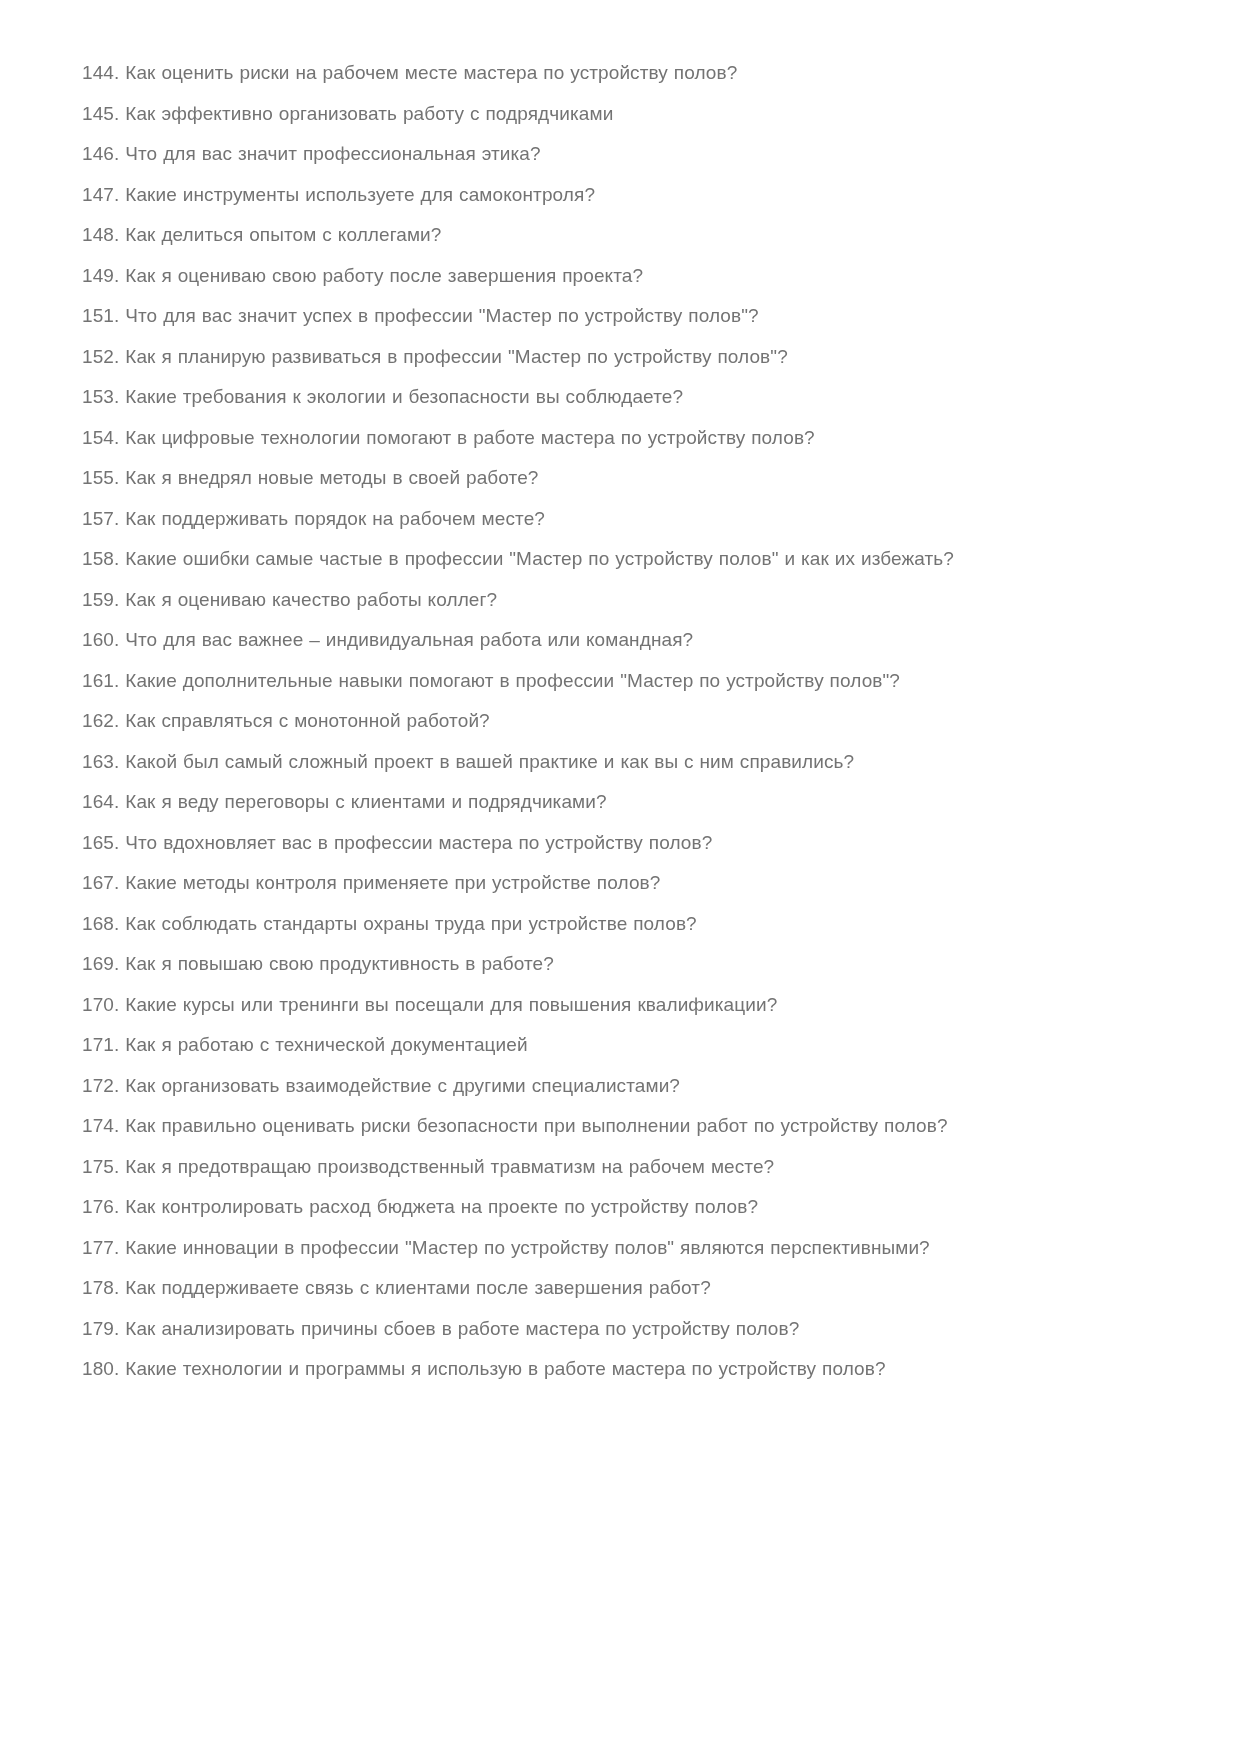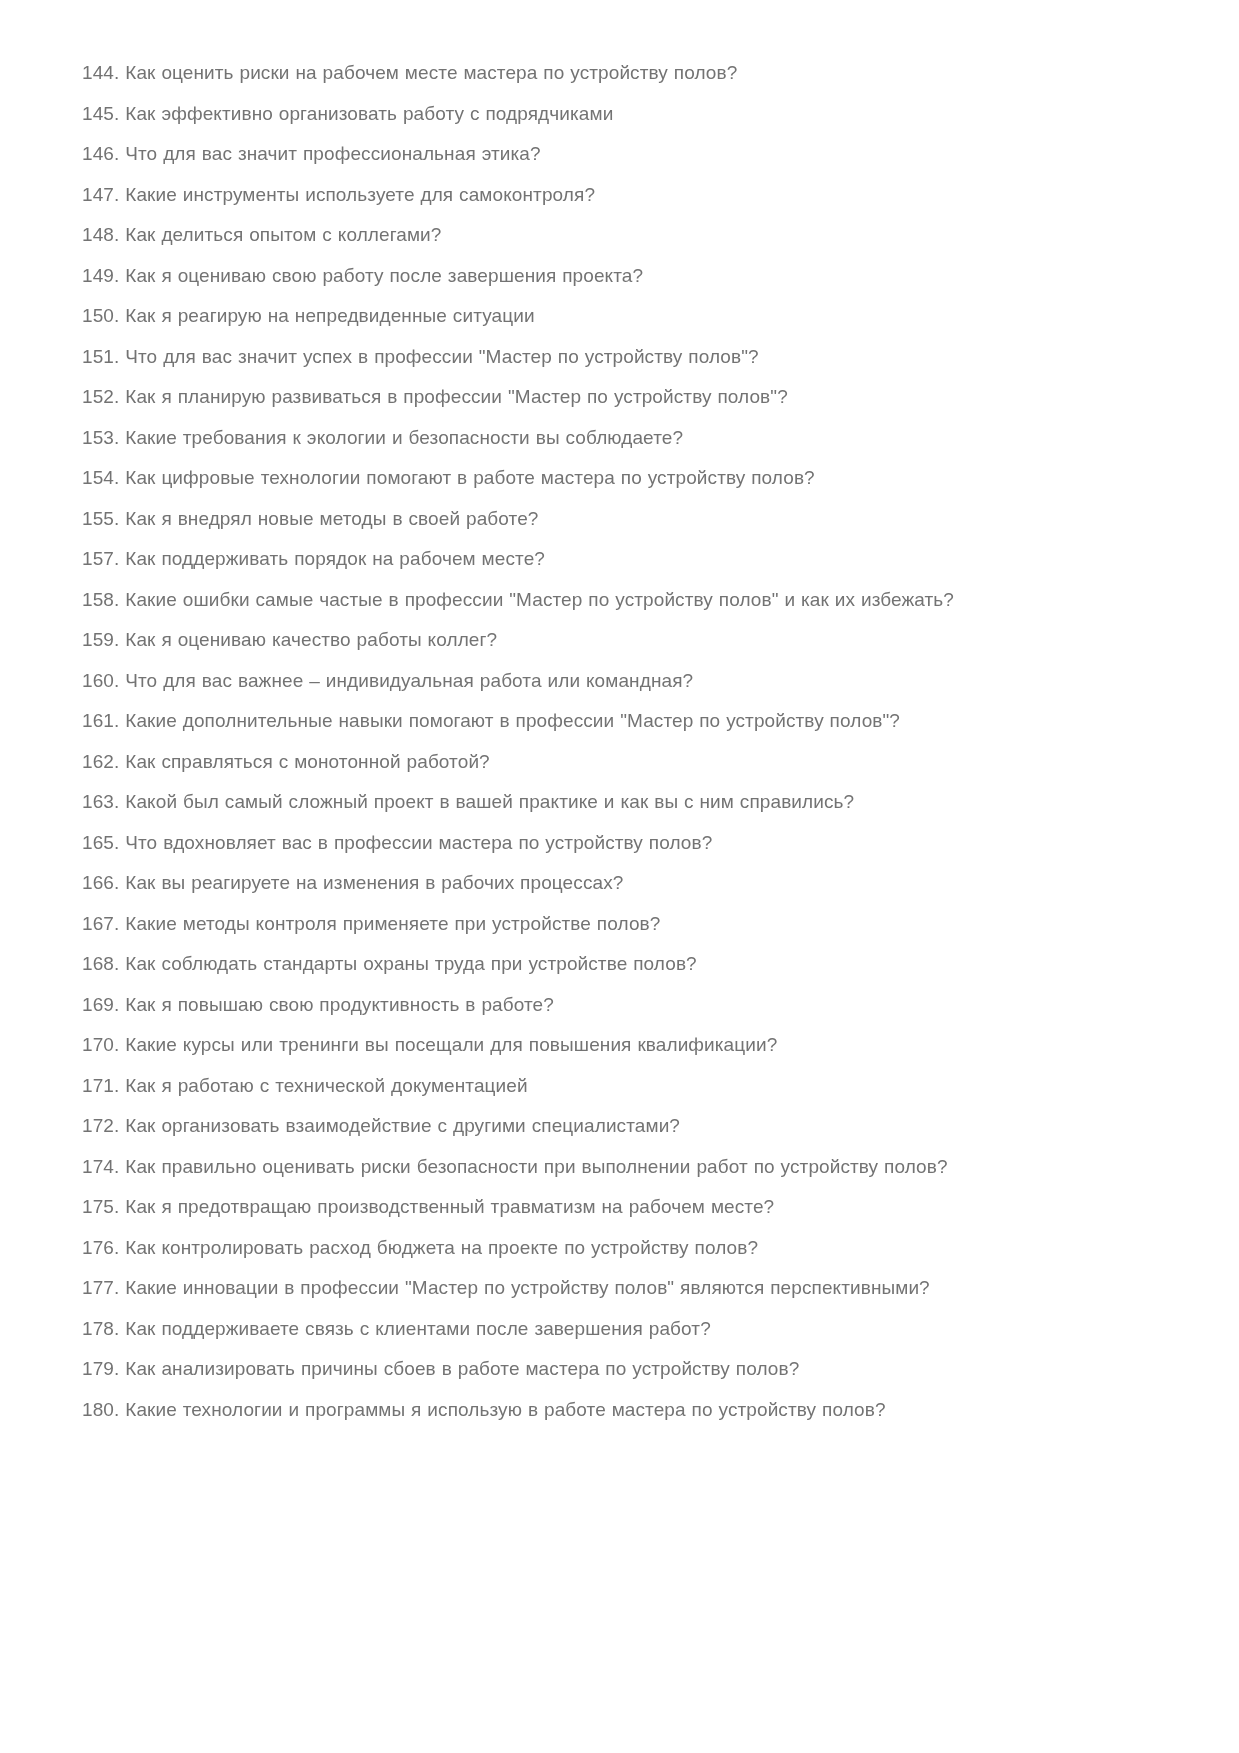--- a/index.html
+++ b/index.html
@@ -46,21 +46,20 @@
       <p class="question-item">145. Как эффективно организовать работу с подрядчиками</p>
 
       <p class="question-item">146. Что для вас значит профессиональная этика?</p>
 
       <p class="question-item">147. Какие инструменты используете для самоконтроля?</p>
 
       <p class="question-item">148. Как делиться опытом с коллегами?</p>
 
       <p class="question-item">149. Как я оцениваю свою работу после завершения проекта?</p>
 
-      <p class="question-item">150. Как я реагирую на непредвиденные ситуации</p>
 
       <p class="question-item">151. Что для вас значит успех в профессии "Мастер по устройству полов"?</p>
 
       <p class="question-item">152. Как я планирую развиваться в профессии "Мастер по устройству полов"?</p>
 
       <p class="question-item">153. Какие требования к экологии и безопасности вы соблюдаете?</p>
 
       <p class="question-item">154. Как цифровые технологии помогают в работе мастера по устройству полов?</p>
 
       <p class="question-item">155. Как я внедрял новые методы в своей работе?</p>
@@ -73,24 +72,24 @@
       <p class="question-item">159. Как я оцениваю качество работы коллег?</p>
 
       <p class="question-item">160. Что для вас важнее – индивидуальная работа или командная?</p>
 
       <p class="question-item">161. Какие дополнительные навыки помогают в профессии "Мастер по устройству полов"?</p>
 
       <p class="question-item">162. Как справляться с монотонной работой?</p>
 
       <p class="question-item">163. Какой был самый сложный проект в вашей практике и как вы с ним справились?</p>
 
+      <p class="question-item">164. Как я веду переговоры с клиентами и подрядчиками?</p>
 
       <p class="question-item">165. Что вдохновляет вас в профессии мастера по устройству полов?</p>
 
-      <p class="question-item">166. Как вы реагируете на изменения в рабочих процессах?</p>
 
       <p class="question-item">167. Какие методы контроля применяете при устройстве полов?</p>
 
       <p class="question-item">168. Как соблюдать стандарты охраны труда при устройстве полов?</p>
 
       <p class="question-item">169. Как я повышаю свою продуктивность в работе?</p>
 
       <p class="question-item">170. Какие курсы или тренинги вы посещали для повышения квалификации?</p>
 
       <p class="question-item">171. Как я работаю с технической документацией</p>

